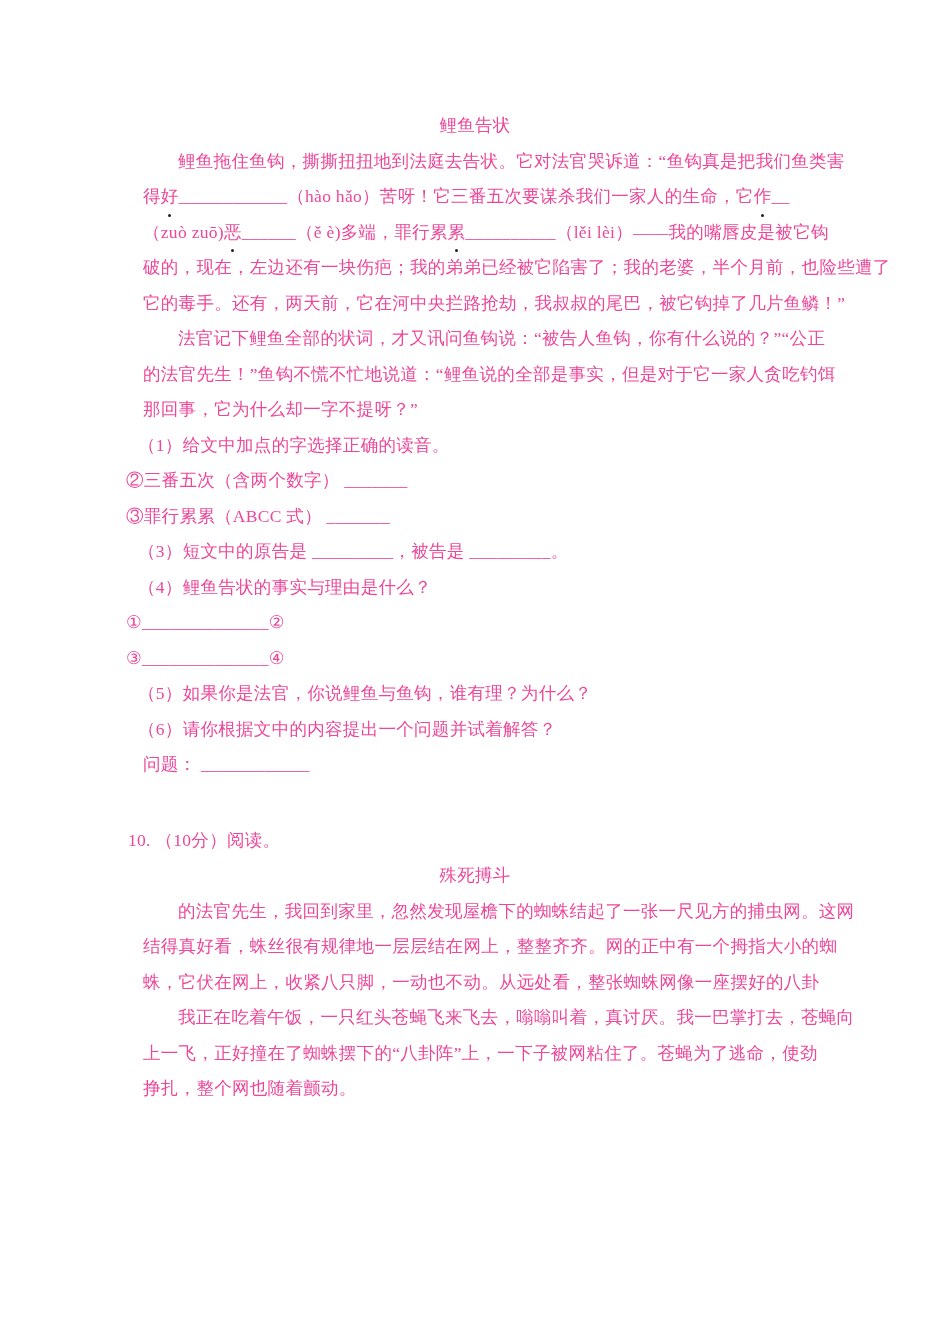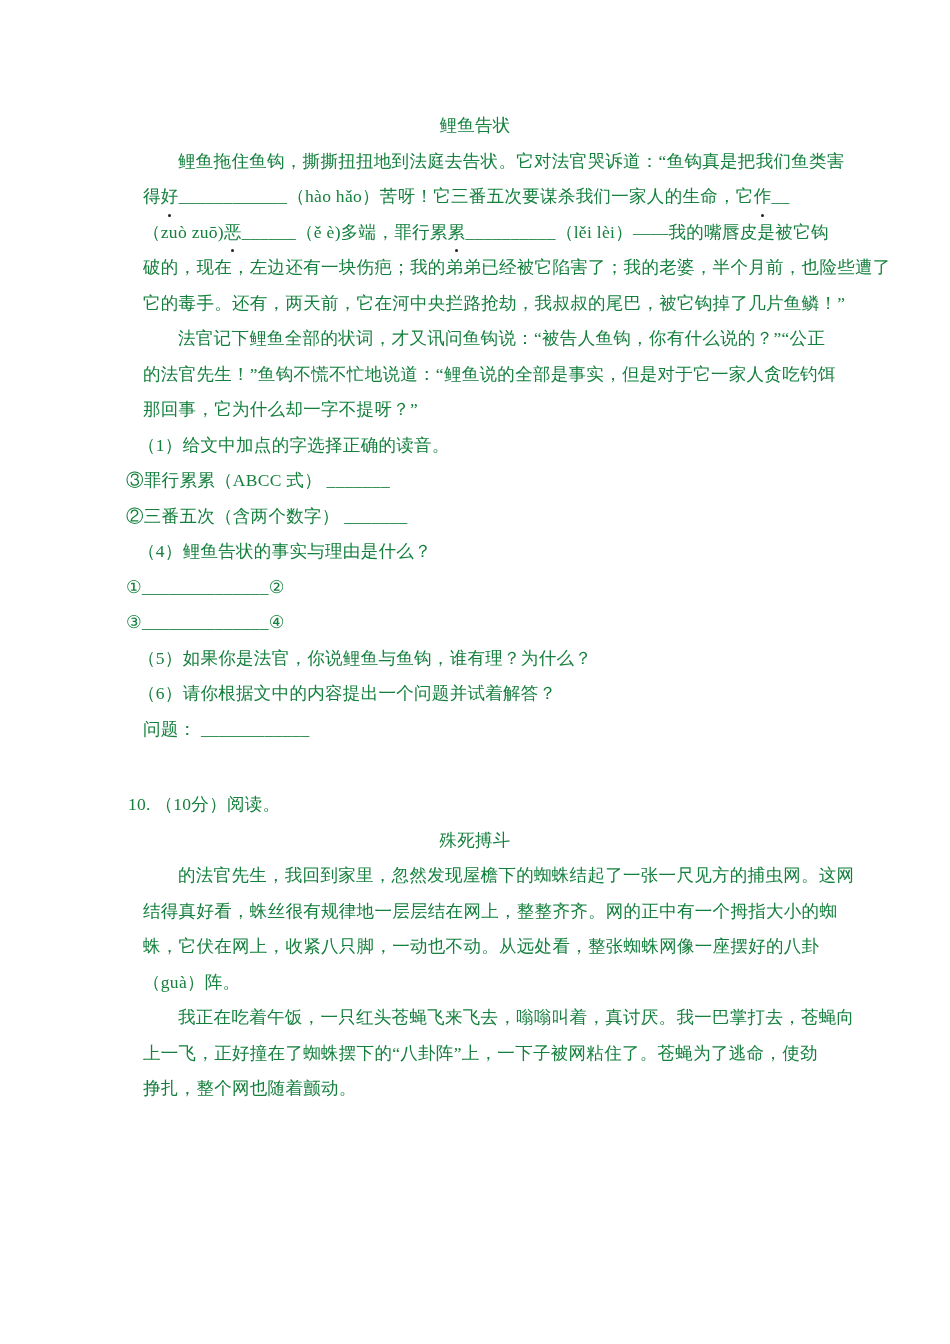--- a/index.html
+++ b/index.html
@@ -12,21 +12,21 @@
     width: 950px;
     height: 1344px;
     background: #ffffff;
     overflow: hidden;
     font-family: "Liberation Serif", "DejaVu Serif", serif;
   }
   .content {
     padding: 108px 143px 0 143px;
     font-size: 17.5px;
     line-height: 35.5px;
-    color: #15803d;
+    color: #ec4899;
     letter-spacing: 0.3px;
   }
   .line {
     height: 35.5px;
     white-space: nowrap;
   }
   .center { text-align: center; white-space: normal; }
   .indent { text-indent: 2em; }
   .q     { margin-left: -5px; }
   .enum  { margin-left: -17px; }
@@ -55,31 +55,31 @@
       <div class="line center"><span>鲤鱼告状</span></div>
       <div class="line indent"><span>鲤鱼拖住鱼钩，撕撕扭扭地到法庭去告状。它对法官哭诉道：“鱼钩真是把我们鱼类害</span></div>
       <div class="line plain"><span>得</span><span class="em-dot">好</span><span>____________（hào hǎo）苦呀！它三番五次要谋杀我们一家人的生命，它</span><span class="em-dot">作</span><span>__</span></div>
       <div class="line plain"><span>（zuò zuō)</span><span class="em-dot">恶</span><span>______（ě è)多端，罪行累</span><span class="em-dot">累</span><span>__________（lěi lèi）——我的嘴唇皮是被它钩</span></div>
       <div class="line plain"><span>破的，现在，左边还有一块伤疤；我的弟弟已经被它陷害了；我的老婆，半个月前，也险些遭了</span></div>
       <div class="line plain"><span>它的毒手。还有，两天前，它在河中央拦路抢劫，我叔叔的尾巴，被它钩掉了几片鱼鳞！”</span></div>
       <div class="line indent"><span>法官记下鲤鱼全部的状词，才又讯问鱼钩说：“被告人鱼钩，你有什么说的？”“公正</span></div>
       <div class="line plain"><span>的法官先生！”鱼钩不慌不忙地说道：“鲤鱼说的全部是事实，但是对于它一家人贪吃钓饵</span></div>
       <div class="line plain"><span>那回事，它为什么却一字不提呀？”</span></div>
       <div class="line q"><span>（1）给文中加点的字选择正确的读音。</span></div>
+      <div class="line enum"><span>②三番五次（含两个数字）  _______</span></div>
       <div class="line enum"><span>③罪行累累（ABCC 式）  _______</span></div>
-      <div class="line enum"><span>②三番五次（含两个数字）  _______</span></div>
+      <div class="line q"><span>（3）短文中的原告是 _________，被告是 _________。</span></div>
       <div class="line q"><span>（4）鲤鱼告状的事实与理由是什么？</span></div>
       <div class="line enum"><span>①______________②</span></div>
       <div class="line enum"><span>③______________④</span></div>
       <div class="line q"><span>（5）如果你是法官，你说鲤鱼与鱼钩，谁有理？为什么？</span></div>
       <div class="line q"><span>（6）请你根据文中的内容提出一个问题并试着解答？</span></div>
       <div class="line plain"><span>问题： ____________</span></div>
       <div class="line item"><span>10. （10分）阅读。</span></div>
       <div class="line center"><span>殊死搏斗</span></div>
       <div class="line indent"><span>的法官先生，我回到家里，忽然发现屋檐下的蜘蛛结起了一张一尺见方的捕虫网。这网</span></div>
       <div class="line plain"><span>结得真好看，蛛丝很有规律地一层层结在网上，整整齐齐。网的正中有一个拇指大小的蜘</span></div>
       <div class="line plain"><span>蛛，它伏在网上，收紧八只脚，一动也不动。从远处看，整张蜘蛛网像一座摆好的八卦</span></div>
-      <div class="line plain"><span>（guà）阵。</span></div>
       <div class="line indent"><span>我正在吃着午饭，一只红头苍蝇飞来飞去，嗡嗡叫着，真讨厌。我一巴掌打去，苍蝇向</span></div>
       <div class="line plain"><span>上一飞，正好撞在了蜘蛛摆下的“八卦阵”上，一下子被网粘住了。苍蝇为了逃命，使劲</span></div>
       <div class="line plain"><span>挣扎，整个网也随着颤动。</span></div>
     </div>
 </div>
 
 </body></html>

